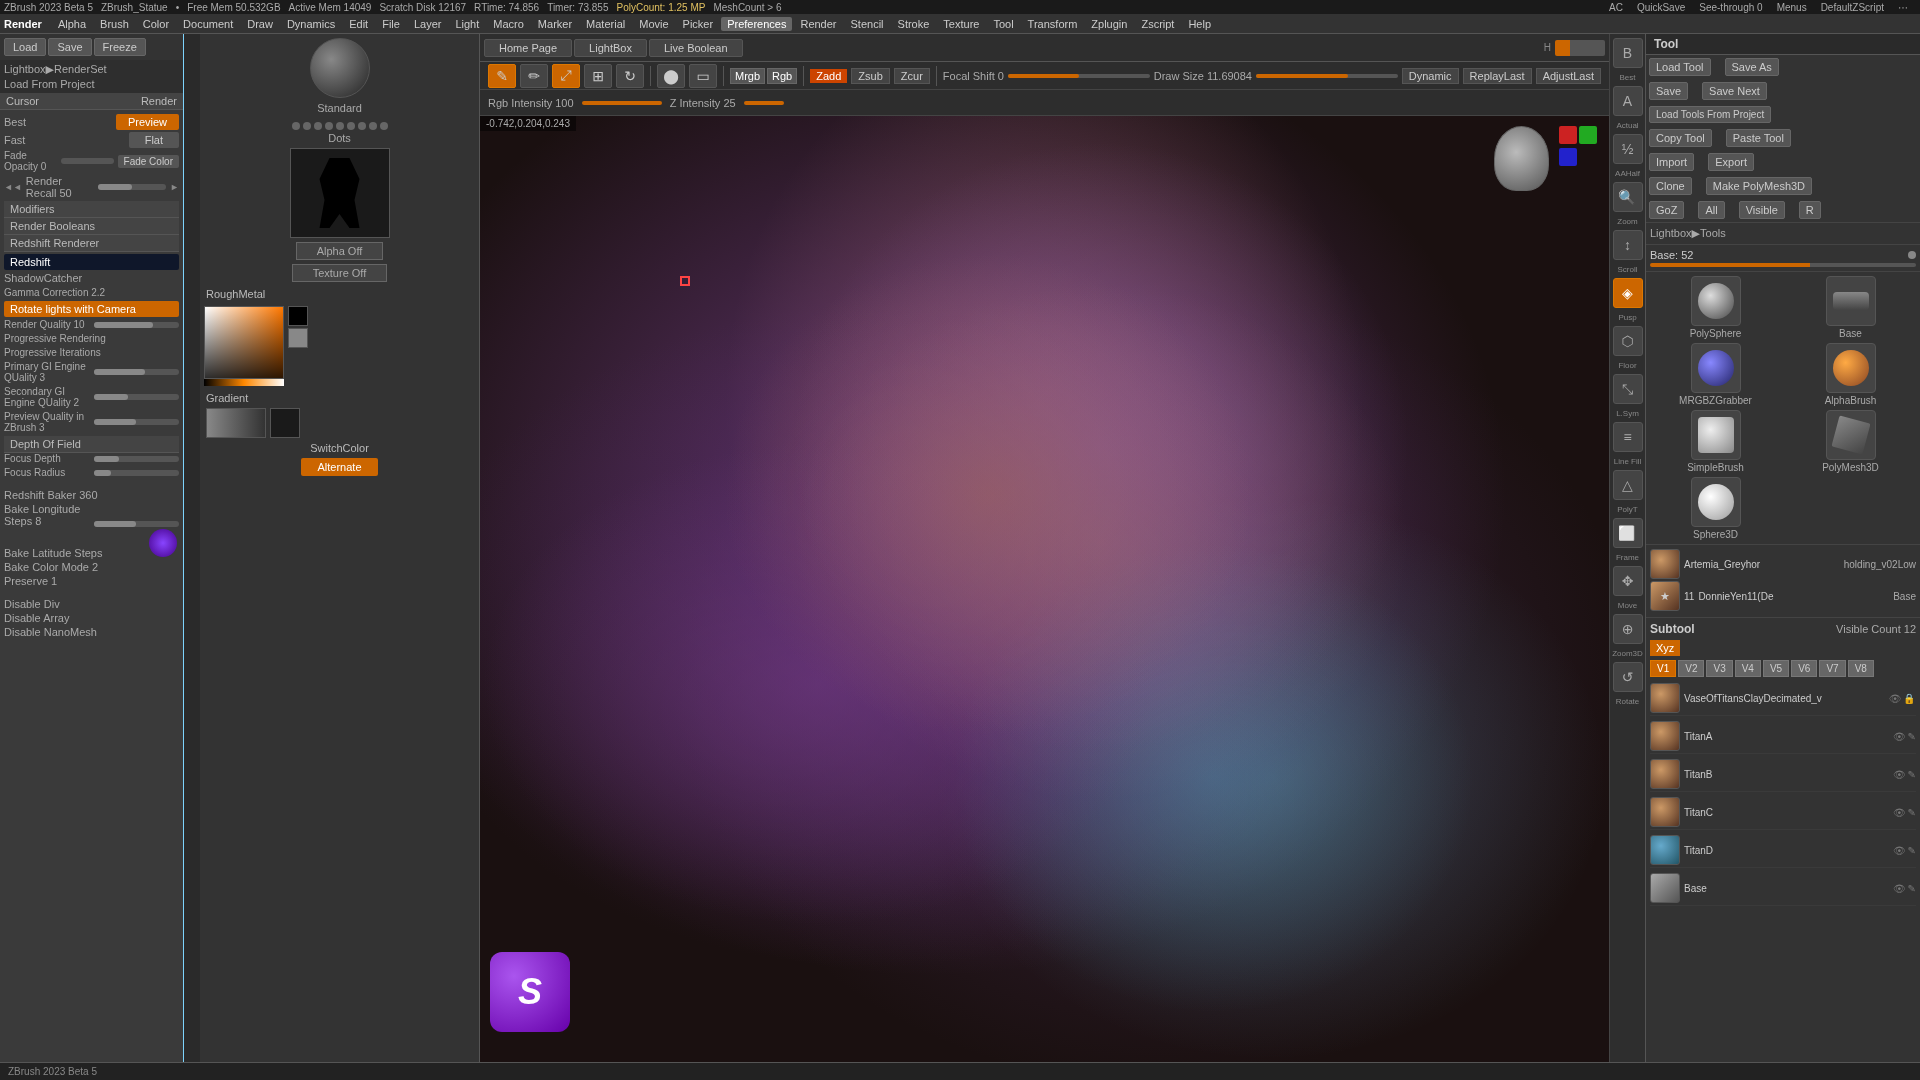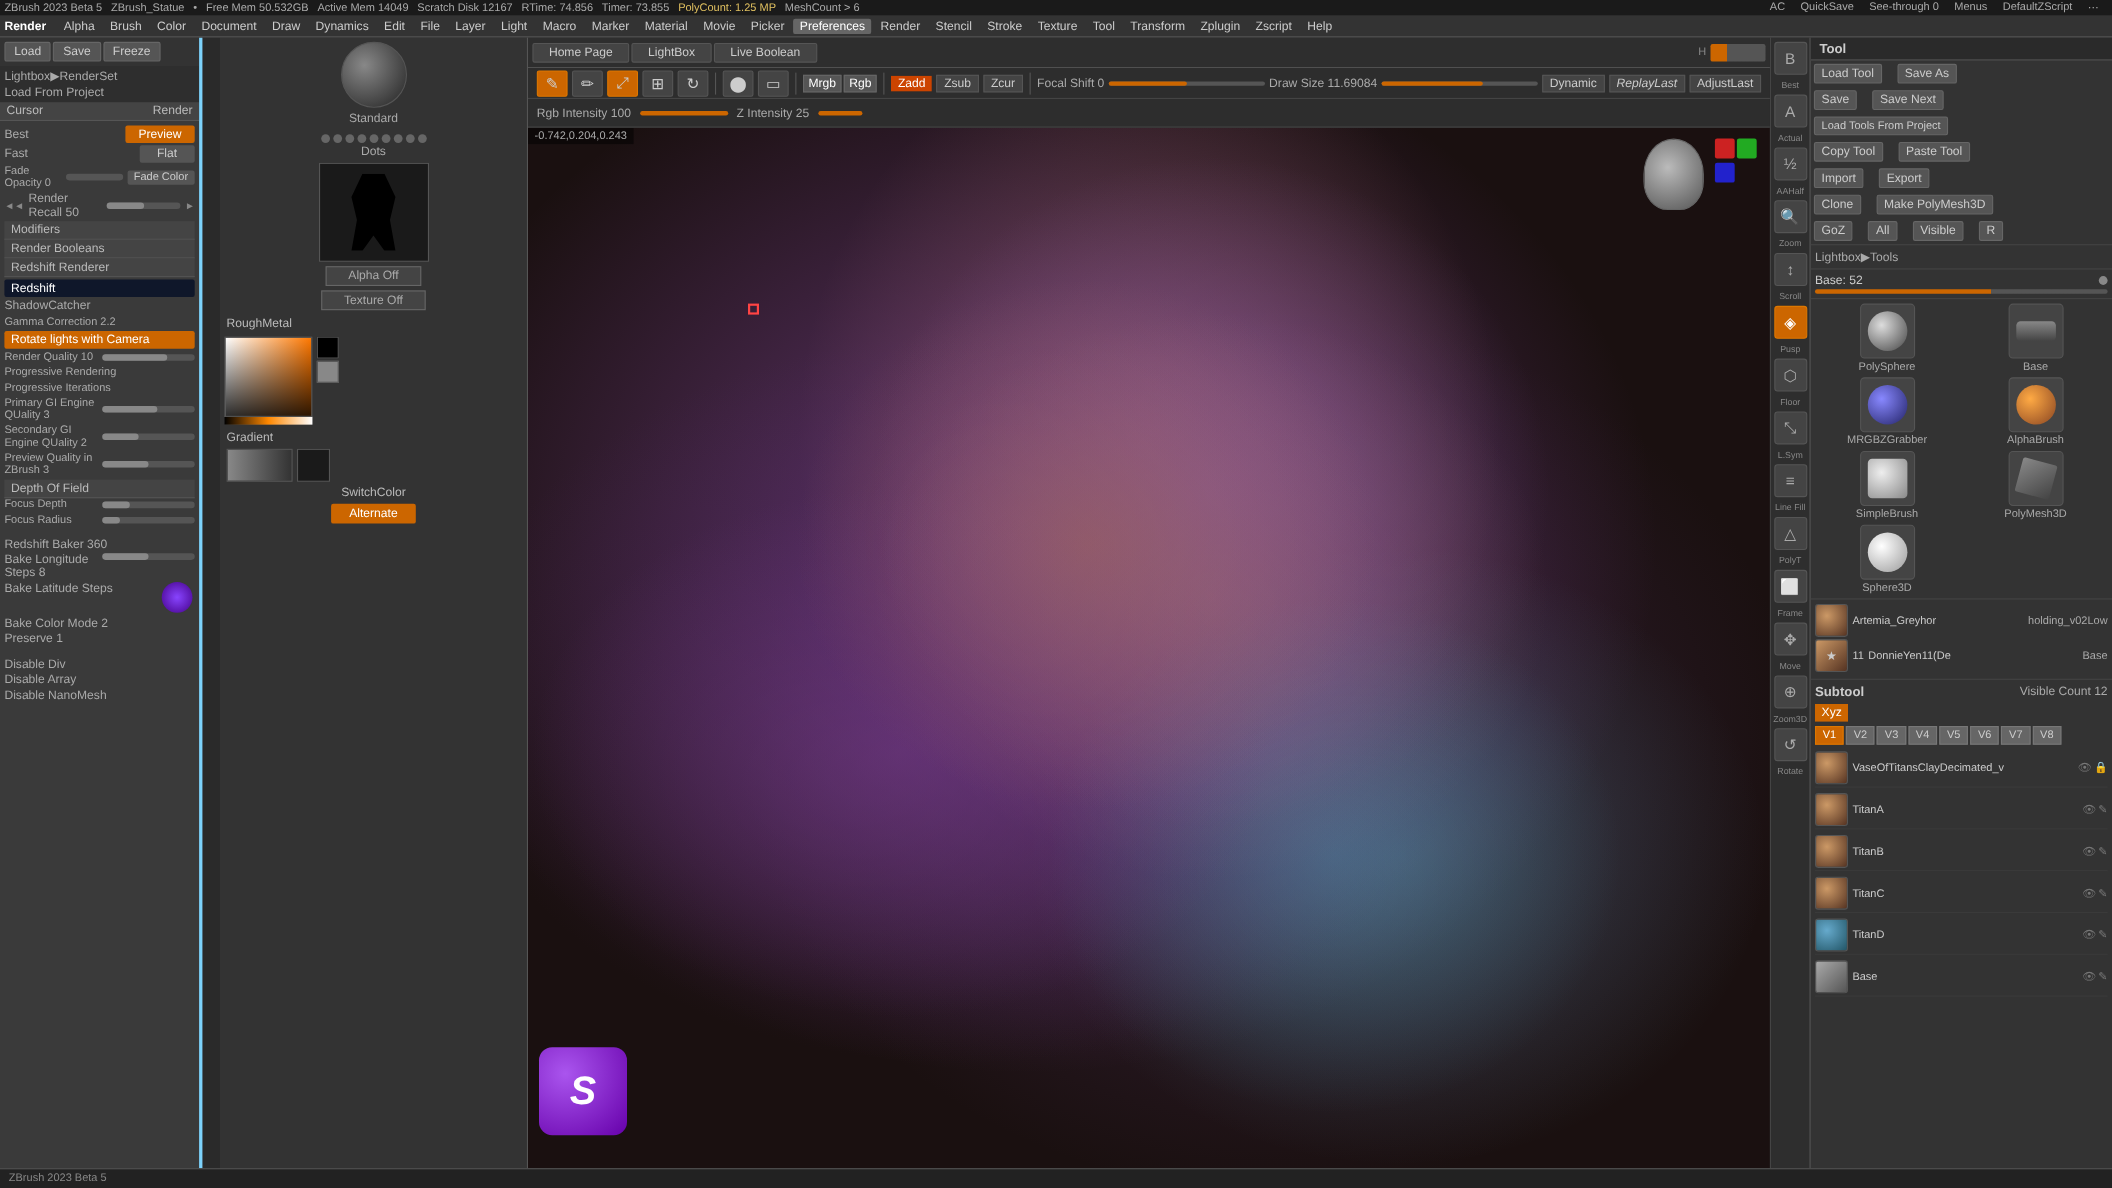--- a/index.html
+++ b/index.html
@@ -53,21 +53,21 @@
     }
     .menu-item.active { background: #666; color: #fff; }
 
     
     .left-panel {
       position: absolute;
       top: 34px; left: 0;
       width: 184px;
       bottom: 0;
       background: #3a3a3a;
-      border-right: 3px solid #7dd3fc;
+      border-right: 1px solid #7dd3fc;
       overflow: hidden;
     }
 
     .left-top-buttons {
       display: flex;
       gap: 2px;
       padding: 4px;
       background: #333;
     }
     .btn-sm {
@@ -182,21 +182,21 @@
       padding: 2px 6px;
       font-size: 11px;
       border-radius: 2px;
       cursor: pointer;
       margin: 2px 0;
     }
 
     .bake-section { padding: 4px; }
     .bake-row {
       display: flex;
-      align-items: flex-start;
+      align-items: flex-end;
       gap: 4px;
       margin-bottom: 2px;
     }
     .bake-label { color: #aaa; font-size: 11px; flex: 1; }
 
     .disable-btns { padding: 4px; }
     .disable-btn {
       color: #aaa;
       font-size: 11px;
       padding: 1px 0;
@@ -954,21 +954,21 @@
     </div>
 
   <span class="intensity-label">Draw Size 11.69084</span>
   <div class="focal-slider">
       <div class="focal-slider-fill" style="width:65%;"></div>
     </div>
 
   <div style="background:#444;border:1px solid #555;padding:1px 6px;font-size:11px;color:#ccc;">Dynamic</div>
 
   <div style="margin-left:auto;display:flex;gap:4px;align-items:center;">
-    <div style="background:#444;border:1px solid #555;padding:1px 6px;font-size:11px;color:#ccc;cursor:pointer;font-style:italic;">ReplayLast</div>
+    <div style="background:#444;border:1px solid #555;padding:1px 6px;font-size:11px;color:#ccc;cursor:pointer;">ReplayLast</div>
     <div style="background:#444;border:1px solid #555;padding:1px 6px;font-size:11px;color:#ccc;cursor:pointer;">AdjustLast</div>
   </div>
 </div>
 
 <div class="focal-row">
   <span style="color:#aaa;font-size:11px;">Rgb Intensity 100</span>
   <div style="height:4px;background:#cc6600;width:80px;border-radius:2px;"></div>
   <span style="color:#aaa;font-size:11px;">Z Intensity 25</span>
   <div style="height:4px;background:#cc6600;width:40px;border-radius:2px;"></div>
 </div>

